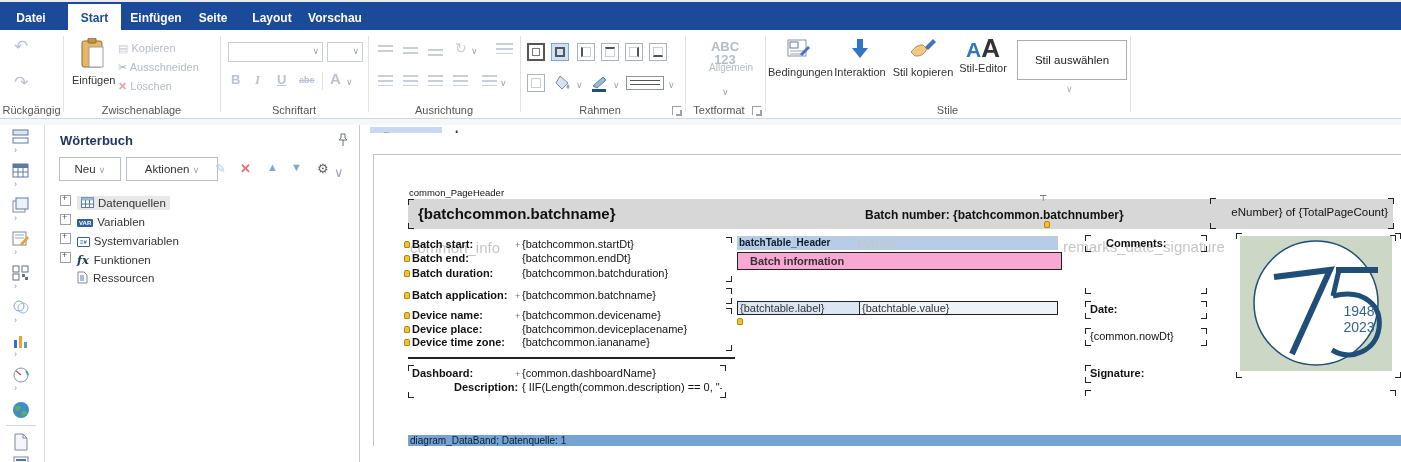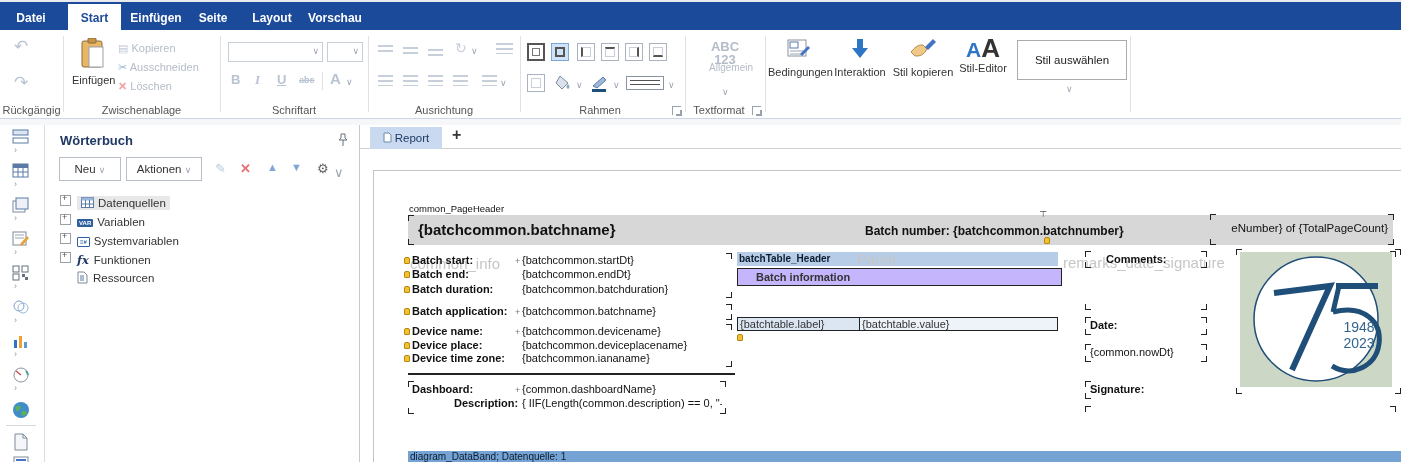--- a/index.html
+++ b/index.html
@@ -42,21 +42,21 @@
   .plusbox::before{content:"+";position:absolute;left:1px;top:-3px;font-size:9px;color:#555;}
   .treesel{background:#e8e8e8;padding:1px 4px;}
   .badge{display:inline-block;background:#2e5f9e;color:#fff;font-size:6px;font-weight:bold;padding:1px 2px;border-radius:1px;margin-right:4px;vertical-align:1px;}
   .badge.o{background:#fff;color:#2e5f9e;border:1px solid #2e5f9e;}
   .fx{font-family:"DejaVu Serif",serif;font-style:italic;color:#1f3864;font-weight:bold;margin-right:5px;}
   
   .canvas{position:absolute;left:360px;top:125px;width:1041px;height:337px;background:#fff;}
   .tabbar{position:absolute;left:0;top:0;width:1041px;height:24px;background:#fff;border-bottom:1px solid #cfcfcf;box-sizing:border-box;}
   .rep-tab{position:absolute;left:10px;top:2px;width:72px;height:22px;background:#c9daf0;font-size:11.5px;color:#1f3864;line-height:22px;text-align:center;}
   .addtab{position:absolute;left:92px;top:1px;font-size:16px;color:#333;font-weight:bold;}
-  .design{position:absolute;left:0;top:24px;width:1041px;height:313px;background:#fff;overflow:hidden;}
+  .design{position:absolute;left:0;top:8px;width:1041px;height:313px;background:#fff;overflow:hidden;}
   .pageborder-v{position:absolute;left:13px;top:21px;width:1px;height:292px;background:#c4c4c4;}
   .pageborder-h{position:absolute;left:13px;top:21px;width:1028px;height:1px;background:#c4c4c4;}
   .grid{position:absolute;left:48px;top:52px;width:993px;height:250px;
         background-image:radial-gradient(circle,#cdcdcd 0.6px,transparent 0.7px);background-size:4px 4px;}
   .bandlbl{position:absolute;font-size:9.5px;color:#111;white-space:nowrap;}
   .hdrband{position:absolute;left:48px;top:66px;width:985px;height:30px;background:#d7d7d7;}
   .inf{position:absolute;font-size:11px;white-space:nowrap;color:#111;}
   .wm{position:absolute;font-size:15px;color:#c6c6c6;white-space:nowrap;}
   .cnr{position:absolute;width:6px;height:6px;box-sizing:border-box;}
   .cnr.tl{border-top:1px solid #222;border-left:1px solid #222;}
@@ -216,20 +216,21 @@
         <path d="M16 9 L24 1 L27 4 L19 12 Z" fill="#4472c4"></path>
       </svg>
       <div class="btnlbl">Stil kopieren</div>
     </div>
     <div class="abs" style="left:956px;top:6px;width:54px;text-align:center;">
       <div style="font-size:21px;line-height:24px;"><span style="color:#2e75c6;font-weight:bold;">A</span><span style="color:#333;font-weight:bold;font-size:26px;">A</span></div>
       <div class="btnlbl">Stil-Editor</div>
     </div>
     <div class="stilbtn">Stil auswählen</div>
     <span class="chev abs" style="left:1066px;top:54px;">∨</span>
+    <div class="glabel" style="left:765px;width:365px;">Stile</div>
     <div class="gsep" style="left:1130px;"></div>
   </div>
 
   <div class="strip"></div>
 
   <div class="ltools">
     <svg class="lt-item" style="top:4px;" width="18" height="16" viewBox="0 0 18 16">
         <rect x="1" y="1" width="15" height="5" fill="#dce6f1" stroke="#5b7aa6"></rect>
         <rect x="1" y="9" width="15" height="5" fill="#fff" stroke="#5b7aa6"></rect>
       </svg>
@@ -297,21 +298,21 @@
       </svg>
   </div>
 
   <div class="dict">
     <div class="dict-title">Wörterbuch</div>
     <svg class="abs" style="left:292px;top:8px;" width="12" height="14" viewBox="0 0 12 14">
       <path d="M4 1 h4 v4 l2 2 h-8 l2-2 z" fill="none" stroke="#66707c"></path>
         <line x1="6" y1="7" x2="6" y2="13" stroke="#66707c"></line>
     </svg>
     <div class="dbtn" style="left:14px;width:62px;"><span>Neu</span> <span class="chev">∨</span></div>
-    <div class="dbtn" style="left:81px;width:76px;"><span>Aktionen</span> <span class="chev">∨</span></div>
+    <div class="dbtn" style="left:81px;width:92px;"><span>Aktionen</span> <span class="chev">∨</span></div>
     <span class="dico" style="left:170px;color:#b9c9e0;">✎</span>
     <span class="dico" style="left:195px;color:#e57070;font-weight:bold;">✕</span>
     <span class="dico" style="left:222px;color:#7fa8d8;font-size:11px;">▲</span>
     <span class="dico" style="left:246px;color:#7fa8d8;font-size:11px;">▼</span>
     <span class="dico" style="left:272px;color:#666;">⚙</span>
     <span class="dico chev" style="left:289px;top:40px;">∨</span>
 
     <div class="tree-row" style="top:70px;">
       <span class="plusbox"></span><span class="treesel"><svg width="13" height="11" viewBox="0 0 13 11" style="vertical-align:-1px;margin-right:4px;">
             <rect x="0.5" y="0.5" width="12" height="10" fill="#fff" stroke="#5b7aa6"></rect>
@@ -406,21 +407,21 @@
         <i class="cnr bl" style="left:48px;top:259px;"></i>
       <i class="cnr tr" style="left:360px;top:232px;"></i>
         <i class="cnr br" style="left:360px;top:259px;"></i>
       <span class="plus" style="left:155px;top:107px;">+</span>
       <span class="plus" style="left:155px;top:158px;">+</span>
       <span class="plus" style="left:155px;top:178px;">+</span>
       <span class="plus" style="left:155px;top:236px;">+</span>
 
       <div class="bandbar" style="left:377px;top:103px;width:321px;height:14px;background:#b7cce6;font-weight:bold;">batchTable_Header</div>
       <div class="wm" style="left:497px;top:102px;">Panel</div>
-      <div class="abs" style="left:377px;top:119px;width:325px;height:18px;background:#c4b5fd;border:1px solid #222;box-sizing:border-box;font-size:11px;font-weight:bold;line-height:16px;padding-left:18px;">Batch information</div>
+      <div class="abs" style="left:377px;top:119px;width:325px;height:18px;background:#f9a8d4;border:1px solid #222;box-sizing:border-box;font-size:11px;font-weight:bold;line-height:16px;padding-left:12px;">Batch information</div>
       <div class="abs" style="left:377px;top:168px;width:123px;height:14px;background:#dce6f3;border:1px solid #222;box-sizing:border-box;font-size:11px;line-height:12px;padding-left:2px;">{batchtable.label}</div>
       <div class="abs" style="left:499px;top:168px;width:199px;height:14px;background:#eef3fa;border:1px solid #222;box-sizing:border-box;font-size:11px;line-height:12px;padding-left:2px;">{batchtable.value}</div>
       <i class="lock" style="left:377px;top:185px;"></i>
 
       <div class="wm" style="left:703px;top:105px;">remarks_date_signature</div>
       <div class="inf" style="left:730px;top:104px;font-weight:bold;margin-left:16px;">Comments:</div>
       <i class="cnr tl" style="left:725px;top:102px;"></i>
         <i class="cnr tr" style="left:841px;top:102px;"></i>
       <i class="cnr bl" style="left:725px;top:113px;"></i>
         <i class="cnr br" style="left:841px;top:113px;"></i>

